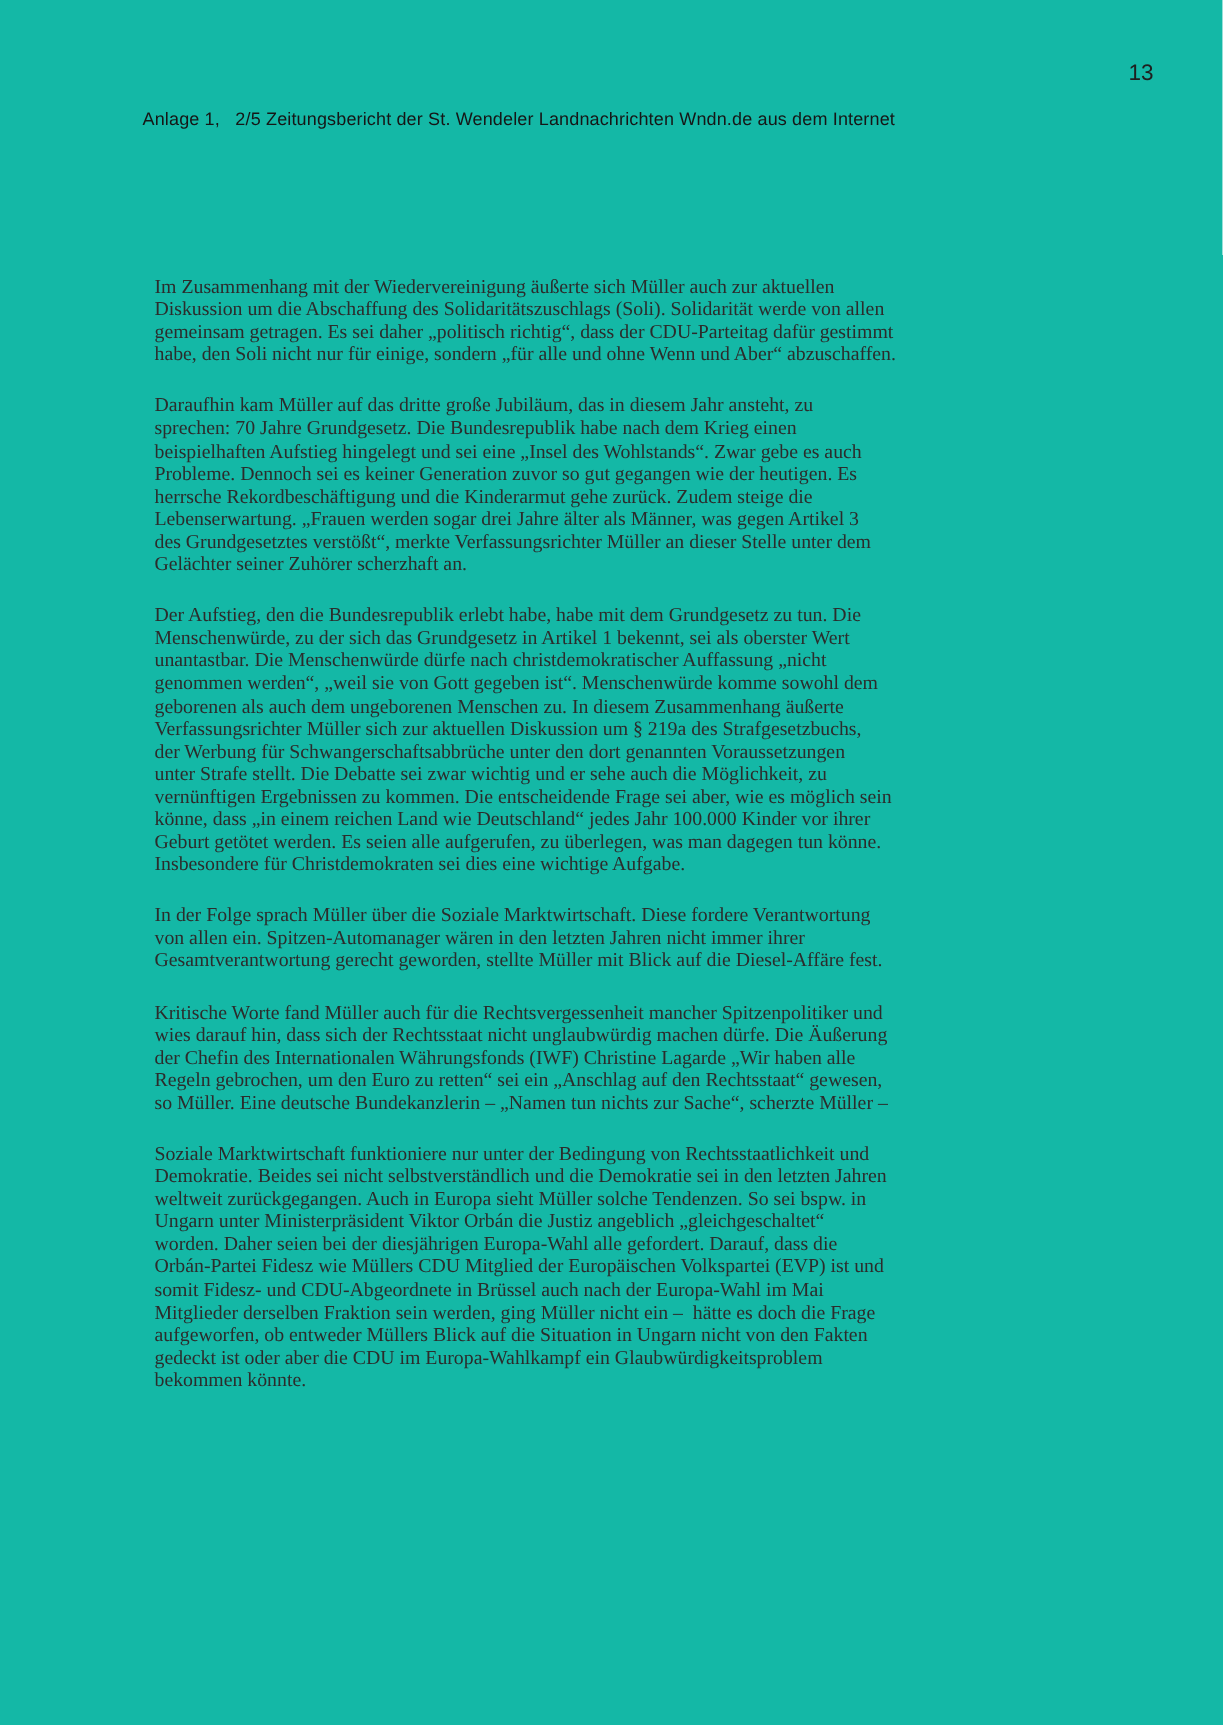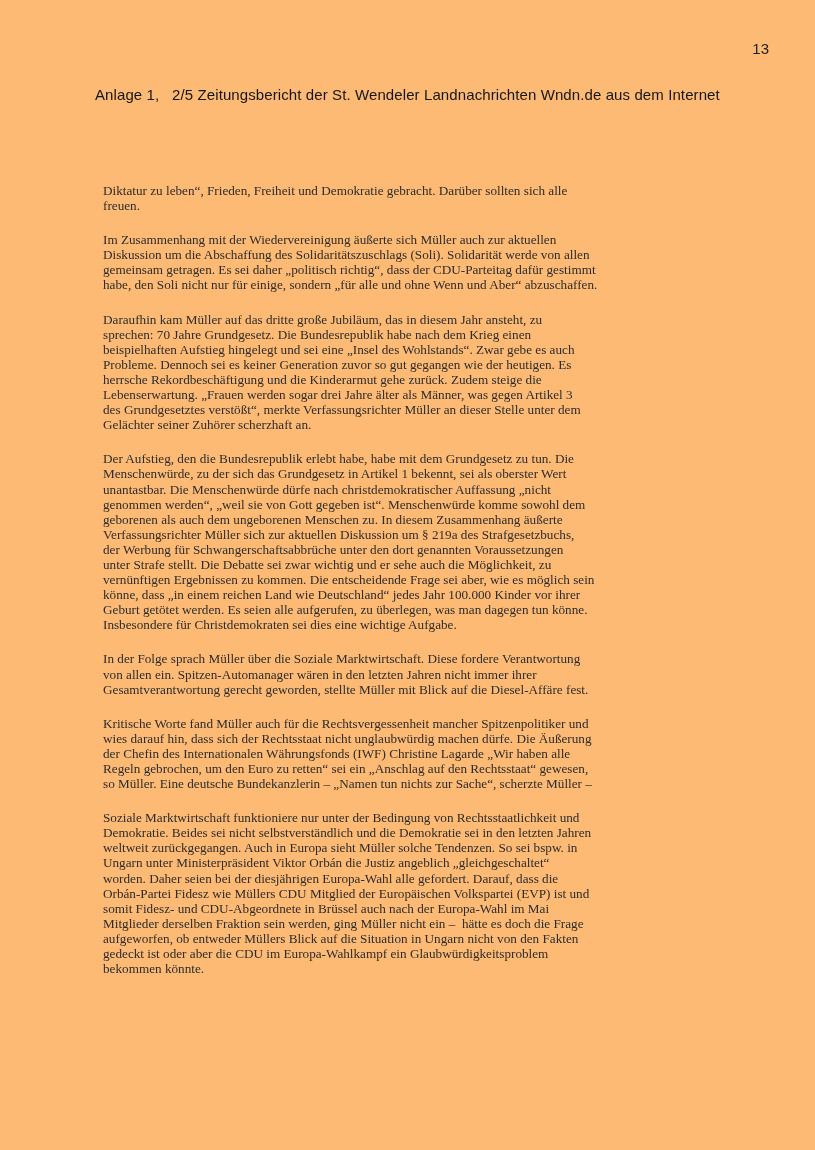--- a/index.html
+++ b/index.html
@@ -4,38 +4,38 @@
 <style>
   html, body {
     margin: 0;
     padding: 0;
     background: #ffffff;
   }
   .sheet {
     position: relative;
     width: 815px;
     height: 1150px;
-    background: #fdba74;
+    background: #14b8a6;
     overflow: hidden;
   }
   .page-number {
     position: absolute;
     top: 40px;
     right: 46px;
     font-family: "Liberation Sans", sans-serif;
     font-size: 15px;
     color: #1f1f1f;
   }
   .doc-header {
     position: absolute;
-    top: 86px;
+    top: 72px;
     left: 95px;
     width: 680px;
     font-family: "Liberation Sans", sans-serif;
-    font-size: 15px;
+    font-size: 12px;
     font-weight: 500;
     color: #161616;
     white-space: pre-wrap;
     letter-spacing: 0.1px;
   }
   .article {
     position: absolute;
     top: 183px;
     left: 103px;
     width: 660px;
@@ -51,22 +51,20 @@
 </style>
 </head>
 <body>
 
 <div class="sheet">
   <div class="page-number">13</div>
 
   <div class="doc-header">Anlage 1,   2/5 Zeitungsbericht der St. Wendeler Landnachrichten Wndn.de aus dem Internet</div>
 
   <div class="article">
-    <p class="para">Diktatur zu leben“, Frieden, Freiheit und Demokratie gebracht. Darüber sollten sich alle
-freuen.</p>
     <p class="para">Im Zusammenhang mit der Wiedervereinigung äußerte sich Müller auch zur aktuellen
 Diskussion um die Abschaffung des Solidaritätszuschlags (Soli). Solidarität werde von allen
 gemeinsam getragen. Es sei daher „politisch richtig“, dass der CDU-Parteitag dafür gestimmt
 habe, den Soli nicht nur für einige, sondern „für alle und ohne Wenn und Aber“ abzuschaffen.</p>
     <p class="para">Daraufhin kam Müller auf das dritte große Jubiläum, das in diesem Jahr ansteht, zu
 sprechen: 70 Jahre Grundgesetz. Die Bundesrepublik habe nach dem Krieg einen
 beispielhaften Aufstieg hingelegt und sei eine „Insel des Wohlstands“. Zwar gebe es auch
 Probleme. Dennoch sei es keiner Generation zuvor so gut gegangen wie der heutigen. Es
 herrsche Rekordbeschäftigung und die Kinderarmut gehe zurück. Zudem steige die
 Lebenserwartung. „Frauen werden sogar drei Jahre älter als Männer, was gegen Artikel 3

